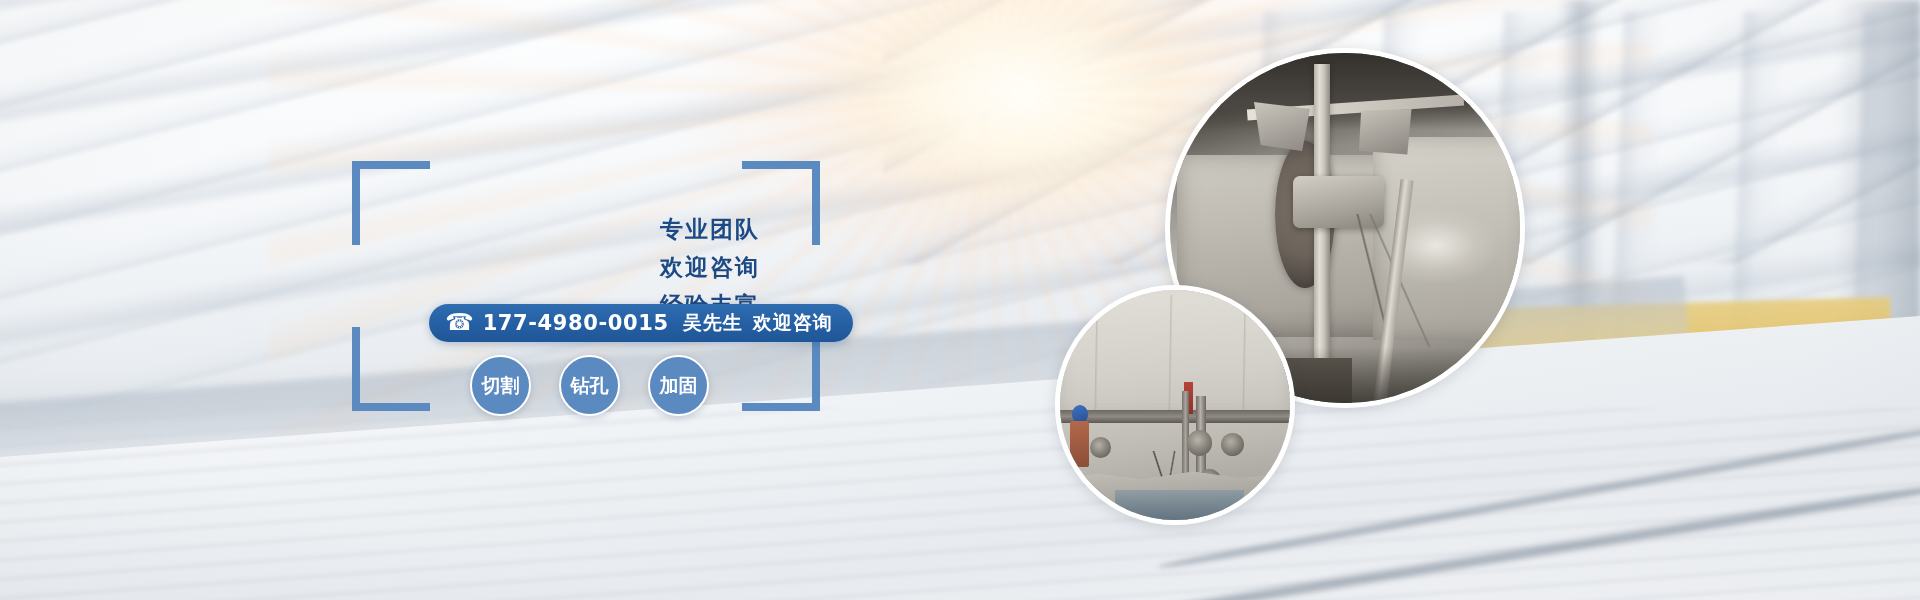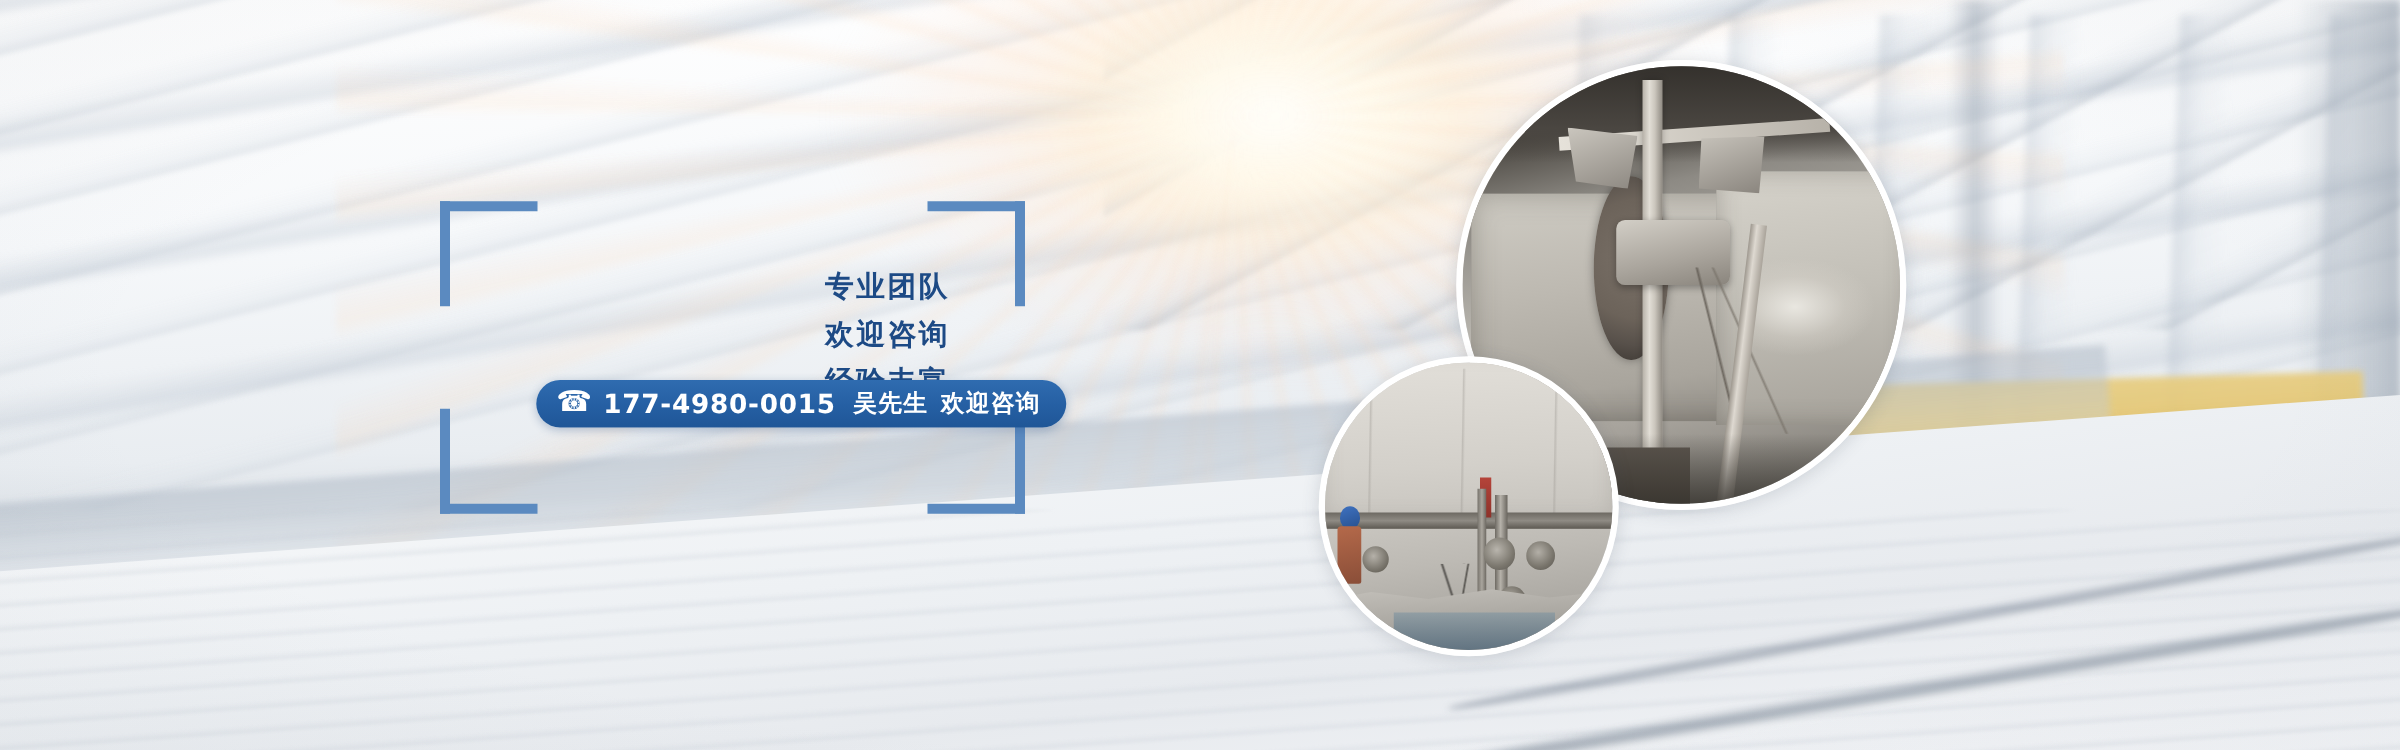--- a/index.html
+++ b/index.html
@@ -447,14 +447,19 @@
     <span>经验丰富</span>
   </div>
 
   <div class="phonebar">
     <span class="phone-ico">☎</span>
     <span class="phone-num">177-4980-0015</span>
     <span class="phone-name">吴先生</span>
     <span class="phone-cta">欢迎咨询</span>
   </div>
 
+  <div class="badges">
+    <div class="badge">切割</div>
+    <div class="badge">钻孔</div>
+    <div class="badge">加固</div>
+  </div>
 
 </div>
 
 </body></html>

